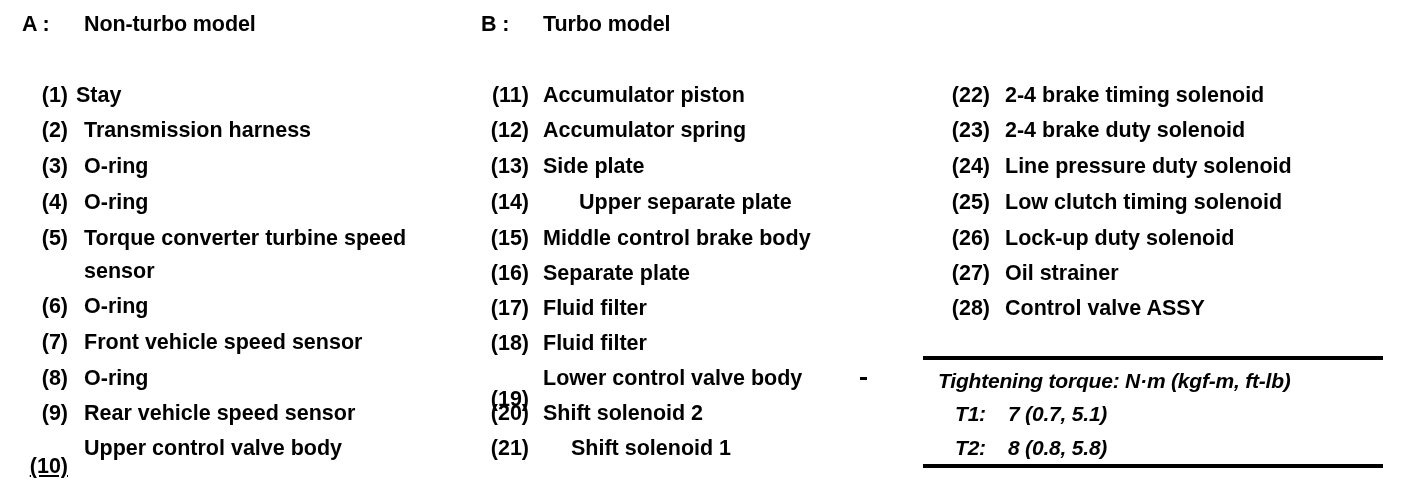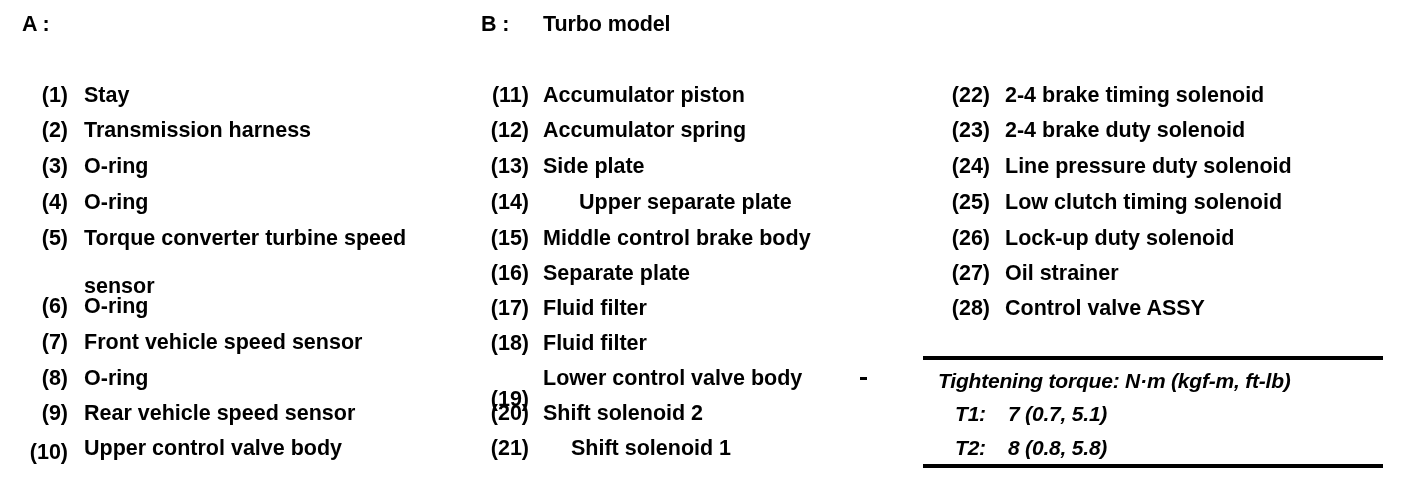--- a/index.html
+++ b/index.html
@@ -56,21 +56,20 @@
     font-size: 21.5px;
     line-height: 1;
     font-weight: 600;
   }
   .item-cont {
     position: absolute;
     white-space: nowrap;
     font-size: 21.5px;
     line-height: 1;
     font-weight: 600;
-    margin-top: 15px;
   }
 
   
   .torque-box {
     position: absolute;
   }
   .rule {
     position: absolute;
     background: #000000;
     height: 4px;
@@ -92,27 +91,28 @@
     position: absolute;
     background: #000000;
   }
 </style>
 </head>
 <body>
 
 <div class="page">
 
   <div class="t head-key" style="left:22px; top:14px;">A :</div>
+  <div class="t head-label" style="left:84px; top:14px;">Non-turbo model</div>
 
   <div class="t head-key" style="left:481px; top:14px;">B :</div>
   <div class="t head-label" style="left:543px; top:14px;">Turbo model</div>
 
   <div>
     <div class="item-num" style="left:0px;  top:85px;  width:68px;">(1)</div>
-    <div class="item-label" style="left:84px; top:85px;">Stay</div>
+    <div class="item-label" style="left:76px; top:85px;">Stay</div>
 
     <div class="item-num" style="left:0px;  top:120px; width:68px;">(2)</div>
     <div class="item-label" style="left:84px; top:120px;">Transmission harness</div>
 
     <div class="item-num" style="left:0px;  top:156px; width:68px;">(3)</div>
     <div class="item-label" style="left:84px; top:156px;">O-ring</div>
 
     <div class="item-num" style="left:0px;  top:192px; width:68px;">(4)</div>
     <div class="item-label" style="left:84px; top:192px;">O-ring</div>
 
@@ -125,21 +125,21 @@
 
     <div class="item-num" style="left:0px;  top:332px; width:68px;">(7)</div>
     <div class="item-label" style="left:84px; top:332px;">Front vehicle speed sensor</div>
 
     <div class="item-num" style="left:0px;  top:368px; width:68px;">(8)</div>
     <div class="item-label" style="left:84px; top:368px;">O-ring</div>
 
     <div class="item-num" style="left:0px;  top:403px; width:68px;">(9)</div>
     <div class="item-label" style="left:84px; top:403px;">Rear vehicle speed sensor</div>
 
-    <div class="item-num" style="left:0px;  top:442px; width:68px;">(10)</div>
+    <div class="item-num" style="left:0px;  top:456px; width:68px;text-decoration:underline;">(10)</div>
     <div class="item-label" style="left:84px; top:438px;">Upper control valve body</div>
   </div>
 
   <div>
     <div class="item-num" style="left:477px; top:85px;  width:52px;">(11)</div>
     <div class="item-label" style="left:543px; top:85px;">Accumulator piston</div>
 
     <div class="item-num" style="left:477px; top:120px; width:52px;">(12)</div>
     <div class="item-label" style="left:543px; top:120px;">Accumulator spring</div>
 

